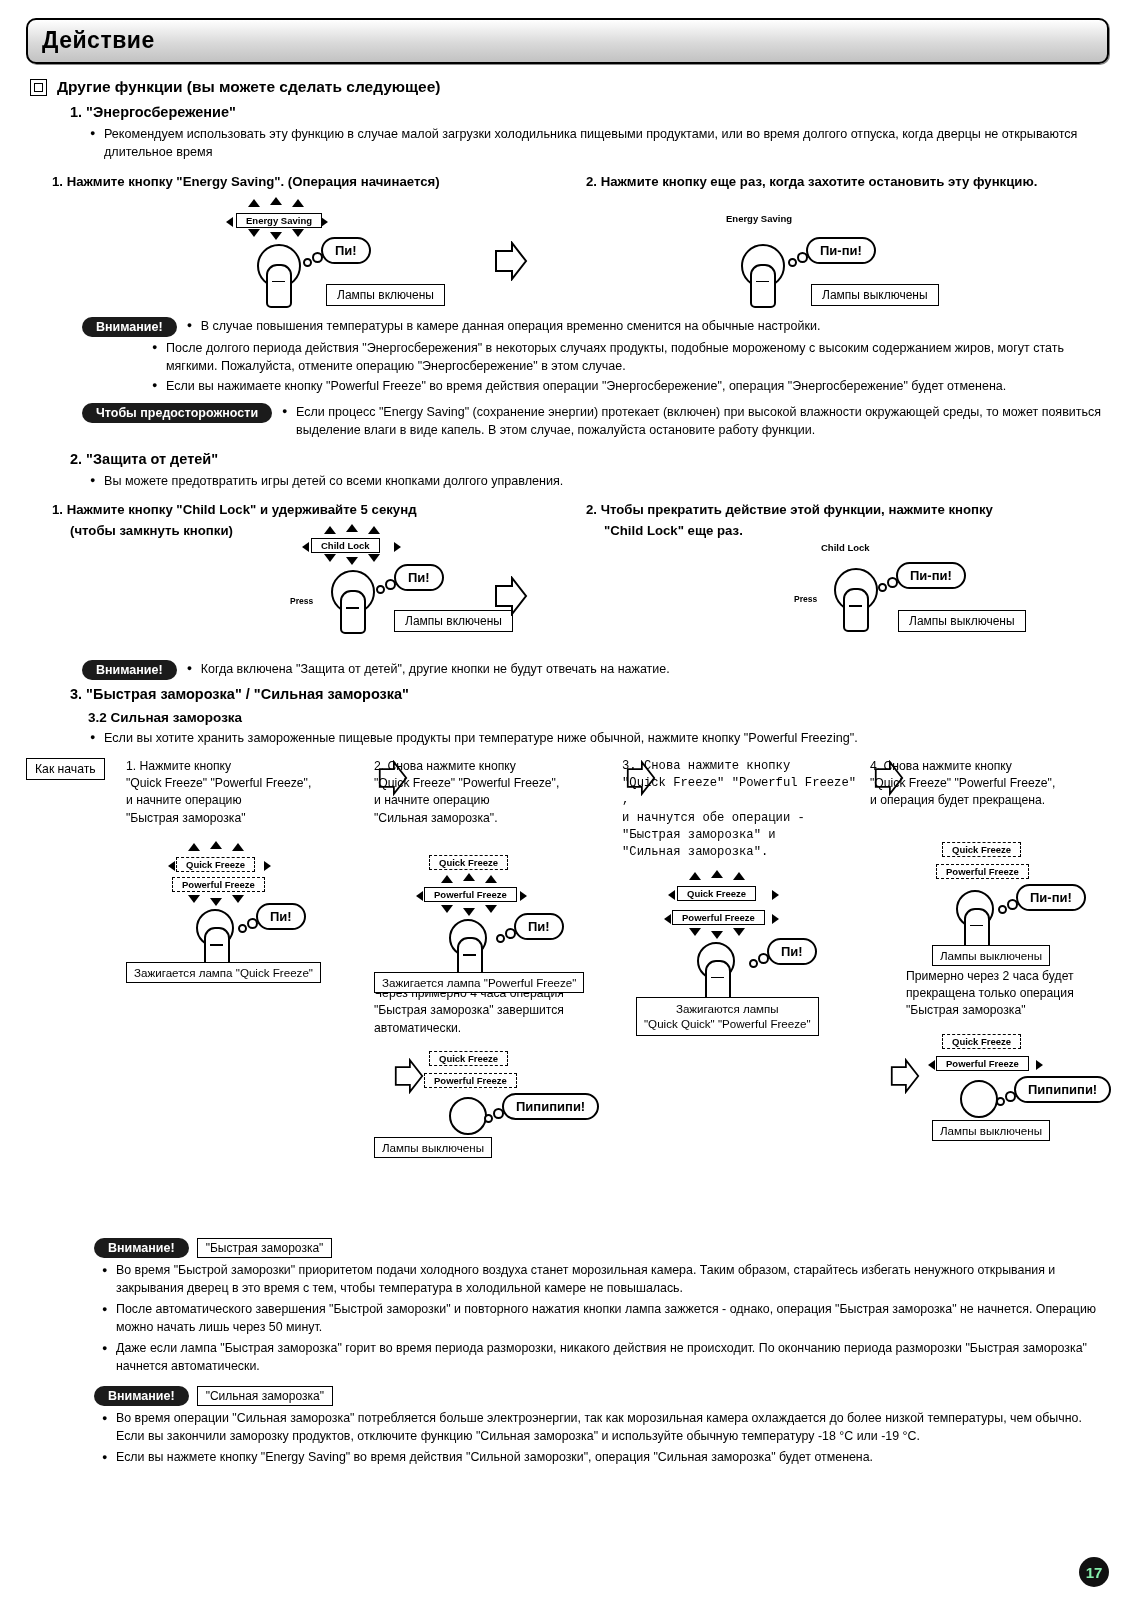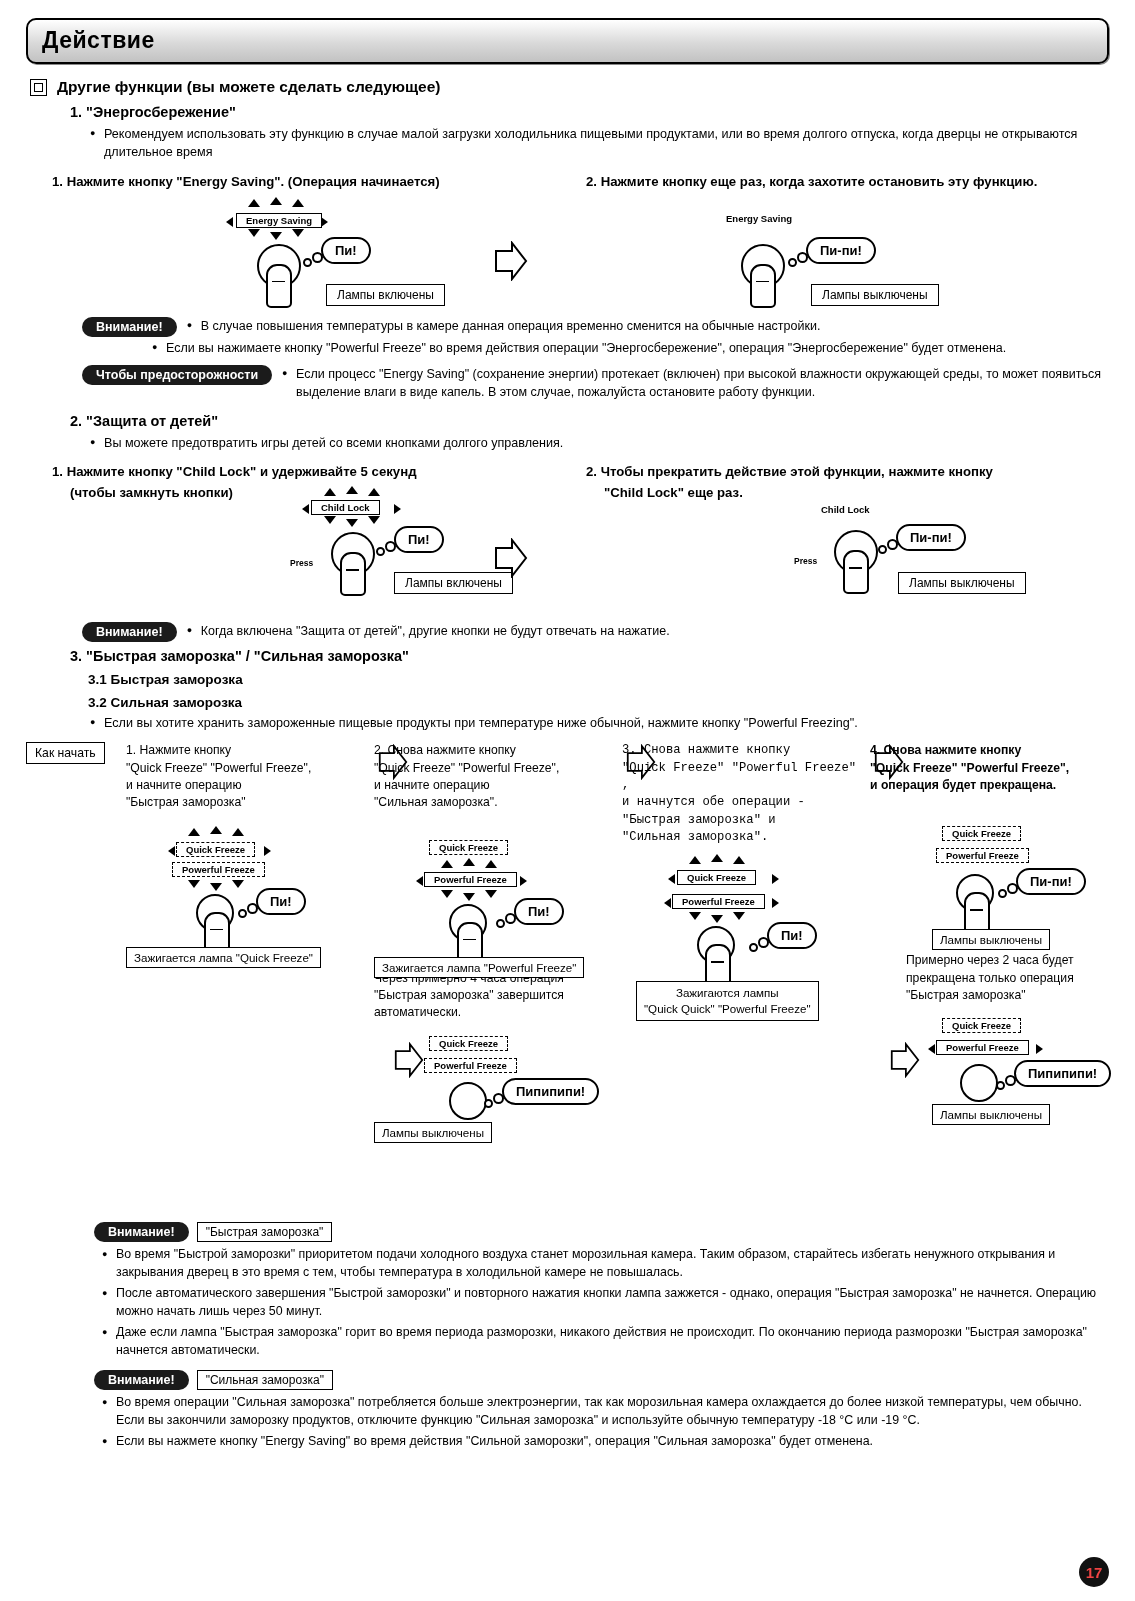--- a/index.html
+++ b/index.html
@@ -318,21 +318,21 @@
     font-size: 9px;
     line-height: 1.9;
   }
   .pagenum {
     position: absolute;
     right: 26px;
     bottom: 14px;
     width: 30px; height: 30px;
     border-radius: 50%;
     background: #111;
-    color: #ef4444;
+    color: #86efac;
     font-size: 15px;
     font-weight: bold;
     display: flex;
     align-items: center;
     justify-content: center;
   }
 </style>
 </head>
 <body>
 
@@ -383,20 +383,21 @@
         <div class="bubble" style="left:220px; top:48px;">Пи-пи!</div>
         <div class="lamp-box" style="left:225px; top:95px;">Лампы выключены</div>
       </div>
     </div>
   </div>
 
   <div class="note-row">
     <span class="pill">Внимание!</span>
     <span class="note-text">В случае повышения температуры в камере данная операция временно сменится на обычные настройки.</span>
   </div>
+  <div class="note-extra">После долгого периода действия "Энергосбережения" в некоторых случаях продукты, подобные мороженому с высоким содержанием жиров, могут стать мягкими. Пожалуйста, отмените операцию "Энергосбережение" в этом случае.</div>
   <div class="note-extra">Если вы нажимаете кнопку "Powerful Freeze" во время действия операции "Энергосбережение", операция "Энергосбережение" будет отменена.</div>
 
   <div class="note-row">
     <span class="pill">Чтобы предосторожности</span>
     <span class="note-text">Если процесс "Energy Saving" (сохранение энергии) протекает (включен) при высокой влажности окружающей среды, то может появиться выделение влаги в виде капель. В этом случае, пожалуйста остановите работу функции.</span>
   </div>
 
   <div class="num-head" style="margin-top:12px;">2. "Защита от детей"</div>
   <div class="bullet">Вы можете предотвратить игры детей со всеми кнопками долгого управления.</div>
 
@@ -439,21 +440,20 @@
       </div>
     </div>
   </div>
 
   <div class="note-row" style="margin-top:2px;">
     <span class="pill">Внимание!</span>
     <span class="note-text">Когда включена "Защита от детей", другие кнопки не будут отвечать на нажатие.</span>
   </div>
 
   <div class="num-head">3. "Быстрая заморозка" / "Сильная заморозка"</div>
-  <div class="sub-head">3.1 Быстрая заморозка</div>
   <div class="sub-head">3.2 Сильная заморозка</div>
   <div class="bullet">Если вы хотите хранить замороженные пищевые продукты при температуре ниже обычной, нажмите кнопку "Powerful Freezing".</div>
 
   <div class="flow">
     <div class="start-box">Как начать</div>
 
     <div class="flow-col" style="left:100px;">
       <div class="flow-text" style="white-space:pre-line;">1. Нажмите кнопку
 "Quick Freeze" "Powerful Freeze",
 и начните операцию
@@ -548,21 +548,21 @@
 "Quick Quick" "Powerful Freeze"</div>
       </div>
       <div class="arrow-right" style="position:absolute; left:252px; top:2px;">
         <svg width="30" height="36" viewBox="0 0 34 40">
             <polygon points="2,10 18,10 18,2 32,20 18,38 18,30 2,30" fill="#fff" stroke="#000" stroke-width="2"></polygon>
           </svg>
       </div>
     </div>
 
     <div class="flow-col" style="left:844px; width:240px;">
-      <div class="flow-text" style="white-space:pre-line;font-weight:bold;">4. Снова нажмите кнопку
+      <div class="flow-text" style="white-space:pre-line;">4. Снова нажмите кнопку
 "Quick Freeze" "Powerful Freeze",
 и операция будет прекращена.</div>
       <div style="position:relative; height:140px;">
         <div class="label-box dashed" style="left:72px; top:32px;">Quick Freeze</div>
         <div class="label-box dashed" style="left:66px; top:54px;">Powerful Freeze</div>
         <div class="knob small" style="left:86px; top:80px;"></div>
         <div class="finger" style="left:94px; top:98px;"></div>
         <div class="bubble" style="left:146px; top:74px;">Пи-пи!</div>
         <div class="res-box" style="left:62px; top:135px;">Лампы выключены</div>
       </div>

